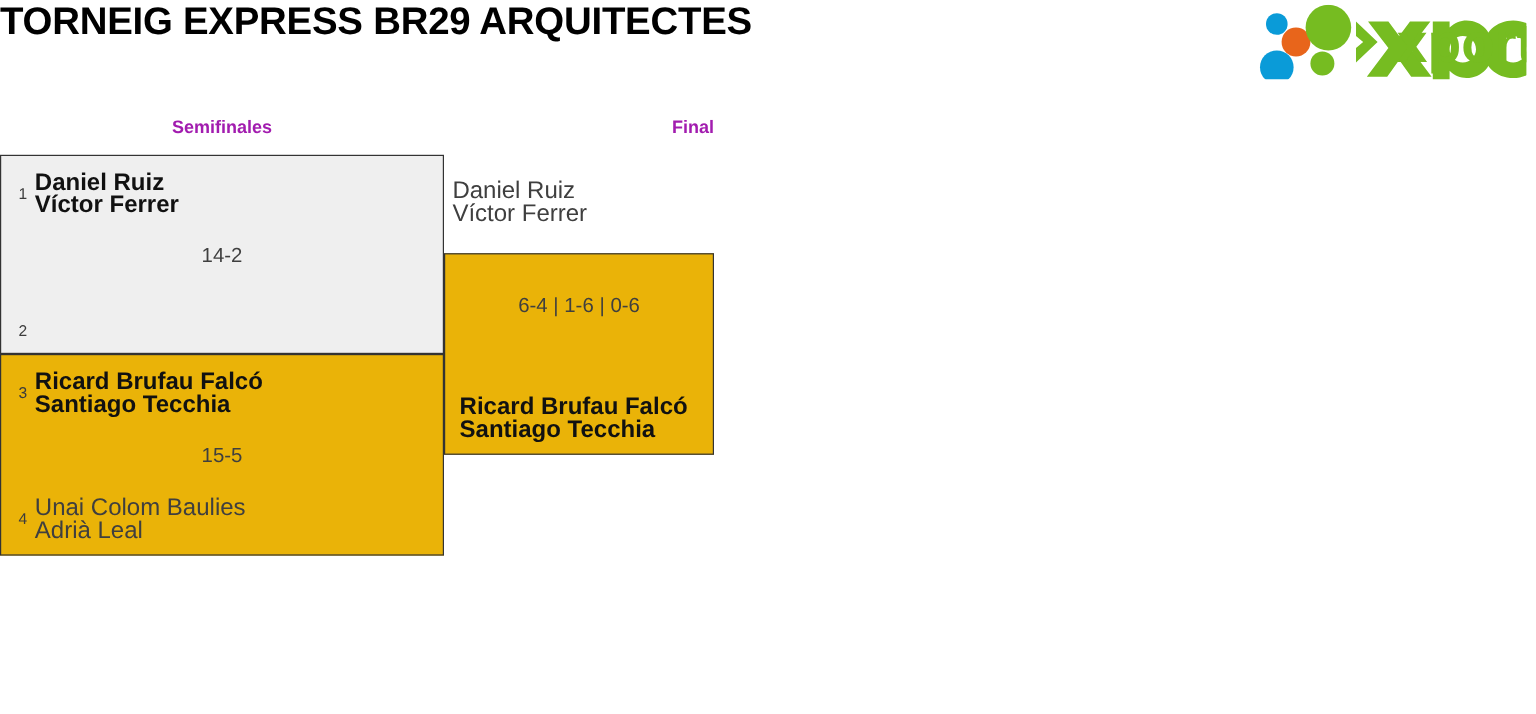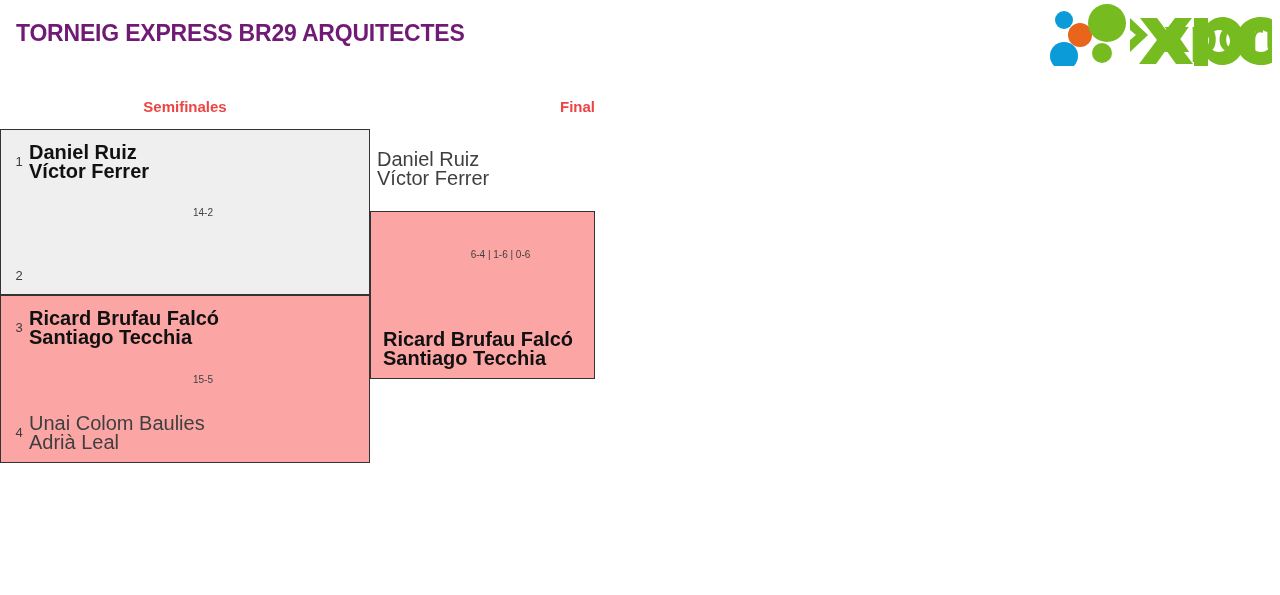--- a/index.html
+++ b/index.html
@@ -24,27 +24,27 @@
     width: 1280px;
     height: 80px;
   }
   .title-block {
     position: absolute;
     left: 0;
     top: 0;
     padding: 0;
   }
   .title-line-1 {
-    font-size: 23px;
+    font-size: 32px;
     font-weight: bold;
     line-height: 30px;
     letter-spacing: -0.2px;
-    color: #701a75;
+    color: #000000;
     white-space: nowrap;
-    margin: 16px;
+    margin: 0;
     padding: 2px 0 0 0;
   }
   .title-line-2 {
     font-size: 25px;
     font-weight: bold;
     line-height: 30px;
     letter-spacing: -0.2px;
     color: #111111;
     white-space: nowrap;
     margin: 0;
@@ -59,42 +59,42 @@
     width: 228px;
     height: 62px;
   }
   .logo svg { display: block; }
 
   
   .round-header {
     position: absolute;
     font-size: 15px;
     font-weight: bold;
-    color: #ef4444;
+    color: #a21caf;
     text-align: center;
     top: 98px;
     line-height: 18px;
   }
   .round-header.semis { left: 0px;   width: 370px; }
   .round-header.final { left: 370px; width: 225px; text-align: right; }
 
   
   .bracket {
     position: absolute;
     left: 0;
     top: 0;
     width: 1280px;
     height: 595px;
   }
 
   .match {
     position: absolute;
     box-sizing: border-box;
     border: 1px solid #333333;
-    background: #fca5a5;
+    background: #eab308;
   }
   .match.shaded { background: #efefef; }
 
   .match.sf1   { left: 0px;   top: 129px; width: 370px; height: 166px; }
   .match.sf2   { left: 0px;   top: 295px; width: 370px; height: 168px; }
   .match.final { left: 370px; top: 211px; width: 225px; height: 168px; }
 
   .team {
     position: absolute;
     left: 0;
@@ -133,24 +133,23 @@
   .loser .name {
     font-weight: normal;
     color: #3f3f3f;
   }
 
   .score {
     position: absolute;
     left: 0;
     width: 100%;
     text-align: center;
-    font-size: 10px;
+    font-size: 17px;
     color: #3f3f3f;
     line-height: 18px;
-    padding-left: 18px;
   }
   .match.sf1 .score   { top: 74px; }
   .match.sf2 .score   { top: 75px; }
   .match.final .score { top: 34px; }
 
   
   .final-team-outside {
     position: absolute;
     left: 377px;
     display: flex;

